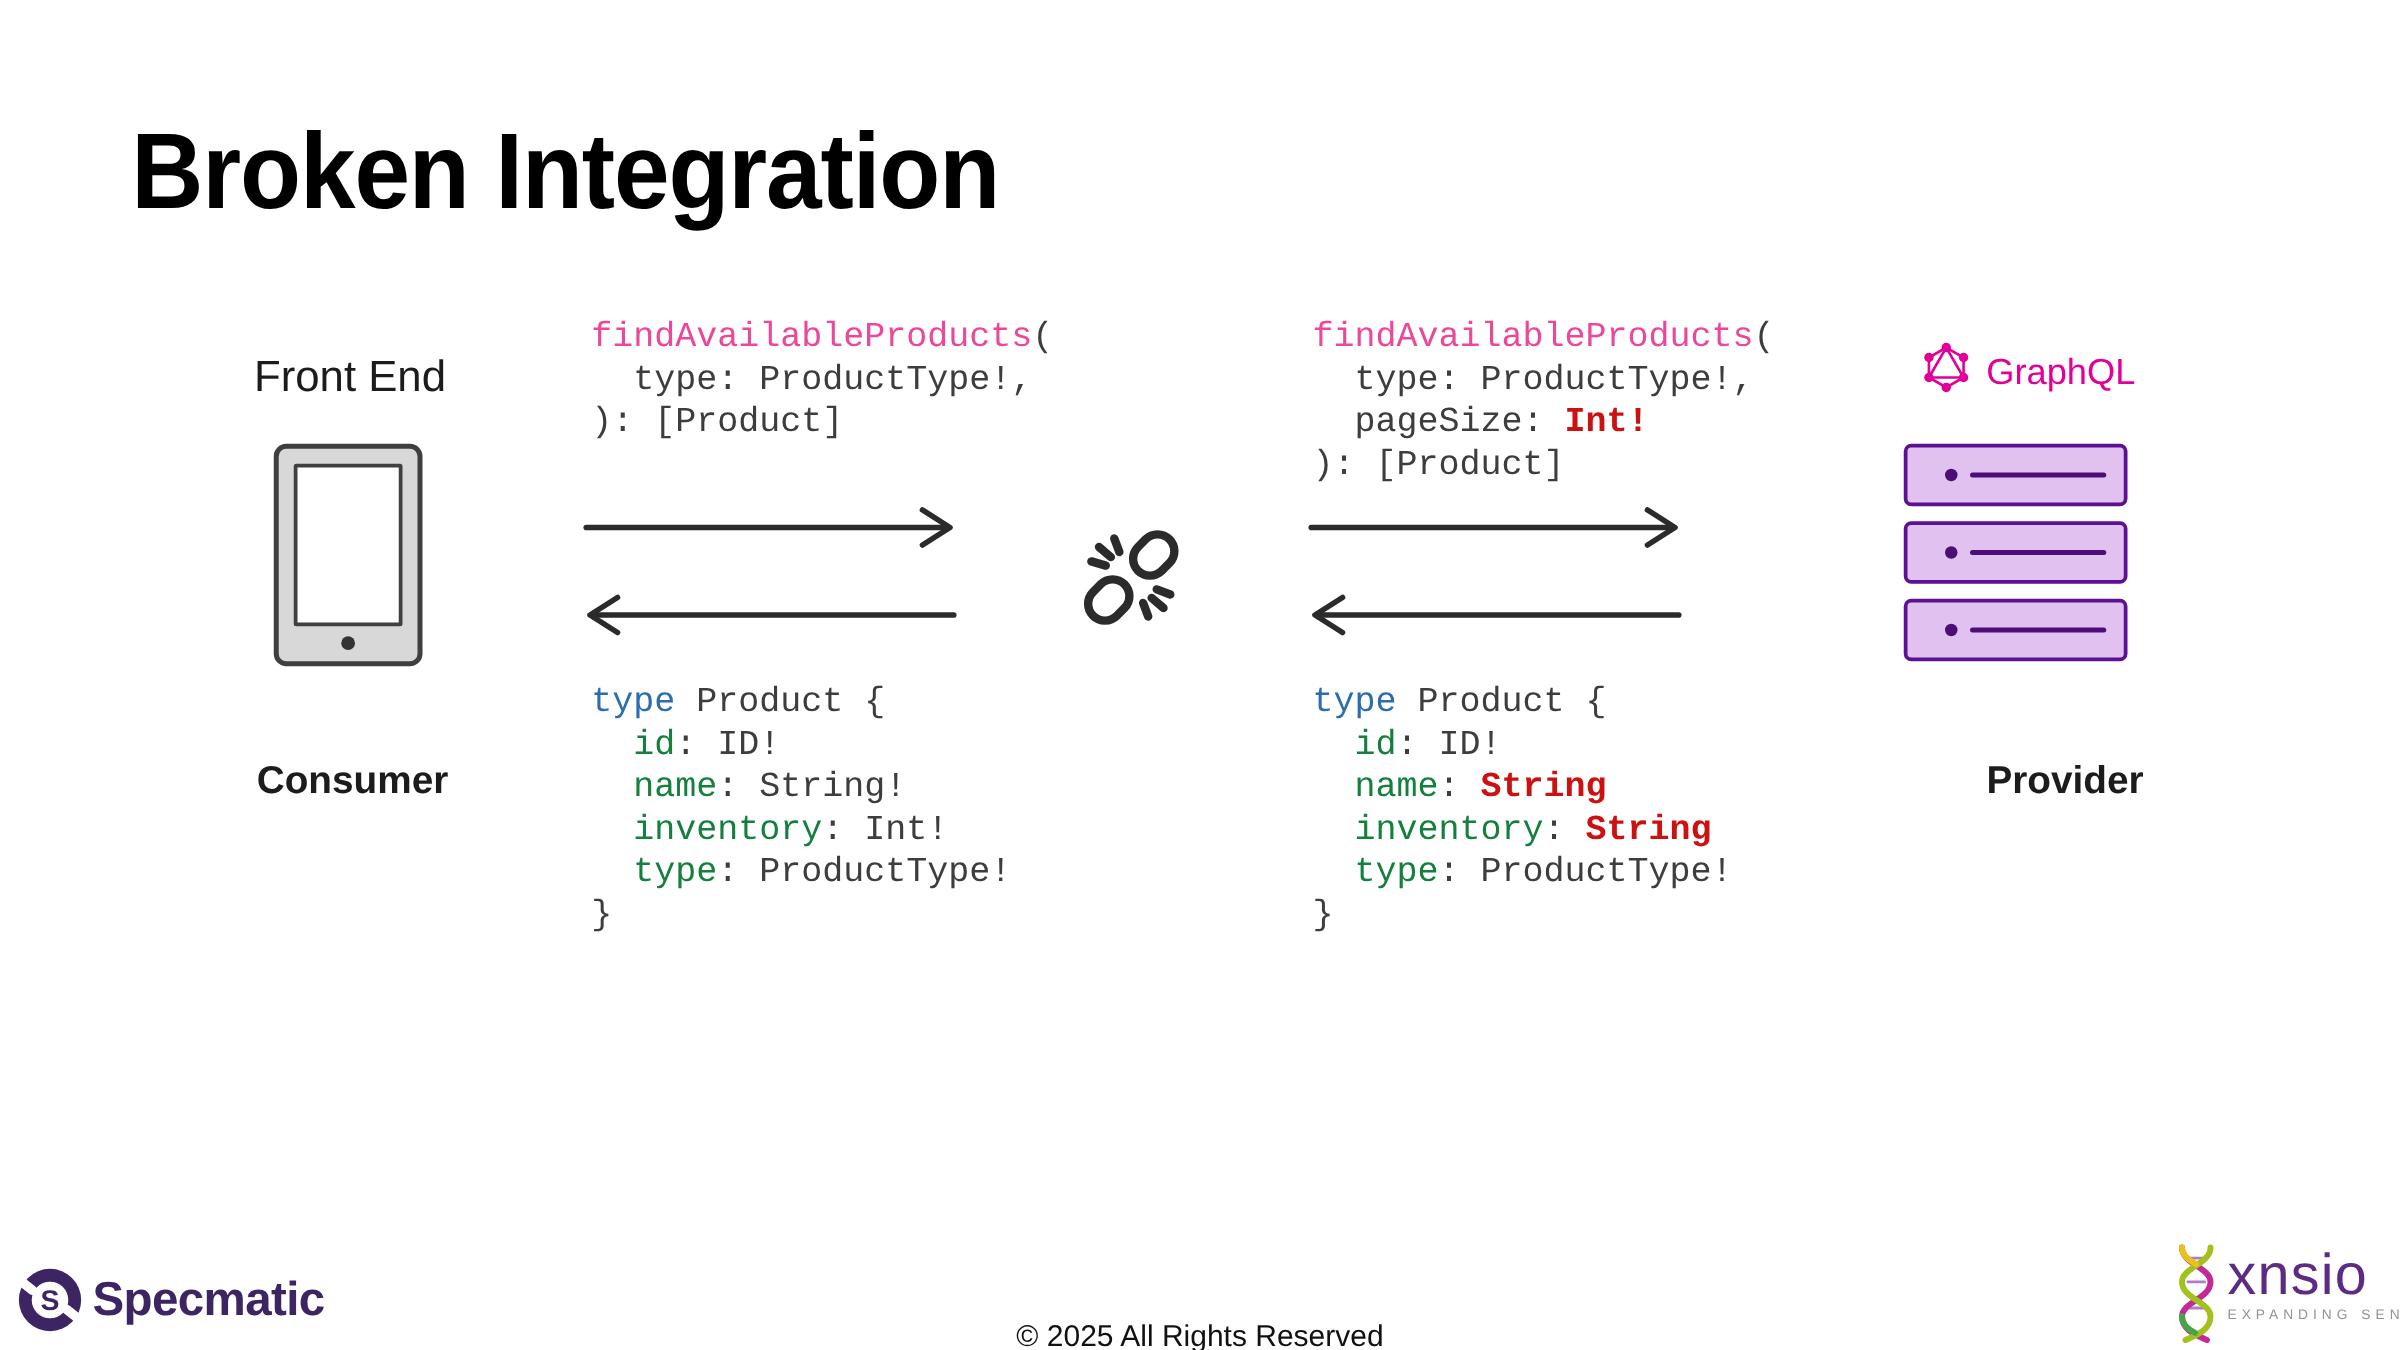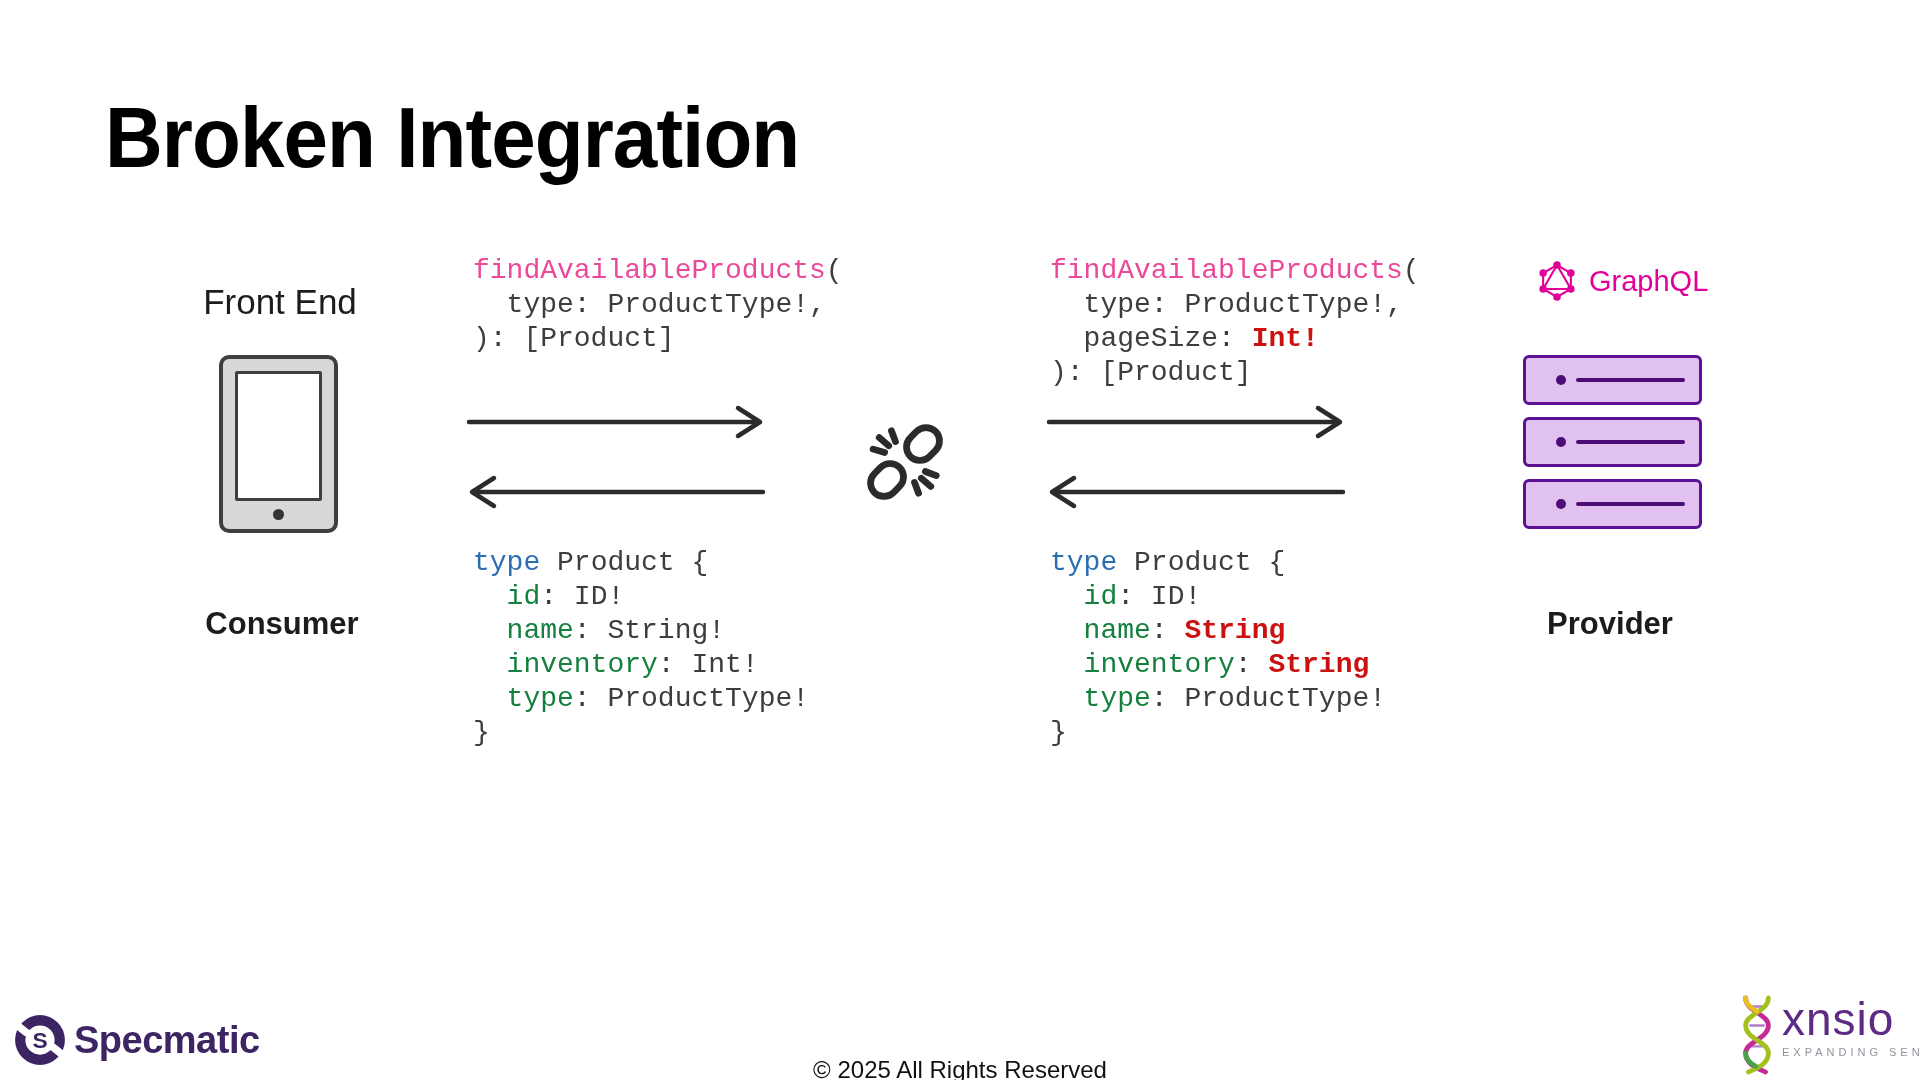--- a/index.html
+++ b/index.html
@@ -82,22 +82,22 @@
 
   
   .broken-link { left: 857px; top: 414px; }
   .link-stroke {
     stroke: #2b2b2b; stroke-width: 7; fill: none;
     stroke-linecap: round; stroke-linejoin: round;
   }
 
   
   .graphql-logo {
-    left: 1536px; top: 260px;
-    display: flex; align-items: center; gap: 11px;
+    left: 1536px; top: 273px;
+    display: flex; align-items: flex-end; gap: 11px;
   }
   .graphql-label { font-size: 29px; color: #e10098; }
   .server-stack { left: 1523px; top: 355px; }
   .server-row {
     position: relative;
     width: 179px; height: 50px;
     margin-bottom: 12px;
     background: #e0c1ef;
     border: 3.5px solid #5c1193;
     border-radius: 6px;
@@ -106,21 +106,21 @@
     position: absolute; left: 30px; top: 50%;
     width: 10px; height: 10px; margin-top: -5px;
     border-radius: 50%; background: #4c0d77;
   }
   .server-line {
     position: absolute; left: 50px; right: 14px; top: 50%;
     height: 4px; margin-top: -2px;
     border-radius: 2px; background: #4c0d77;
   }
   .provider-label {
-    left: 1485px; top: 606px; width: 250px;
+    left: 1527px; top: 606px; width: 250px;
     text-align: center;
     font-size: 31px; font-weight: bold; color: #1c1c1c;
   }
 
   
   .specmatic-logo {
     left: 14px; top: 1014px;
     display: flex; align-items: center; gap: 8px;
   }
   .specmatic-wordmark {

